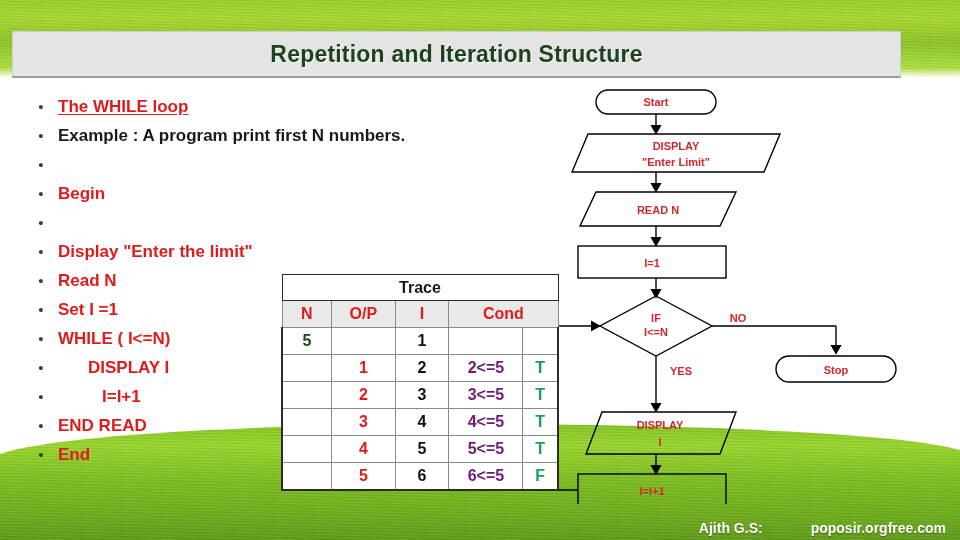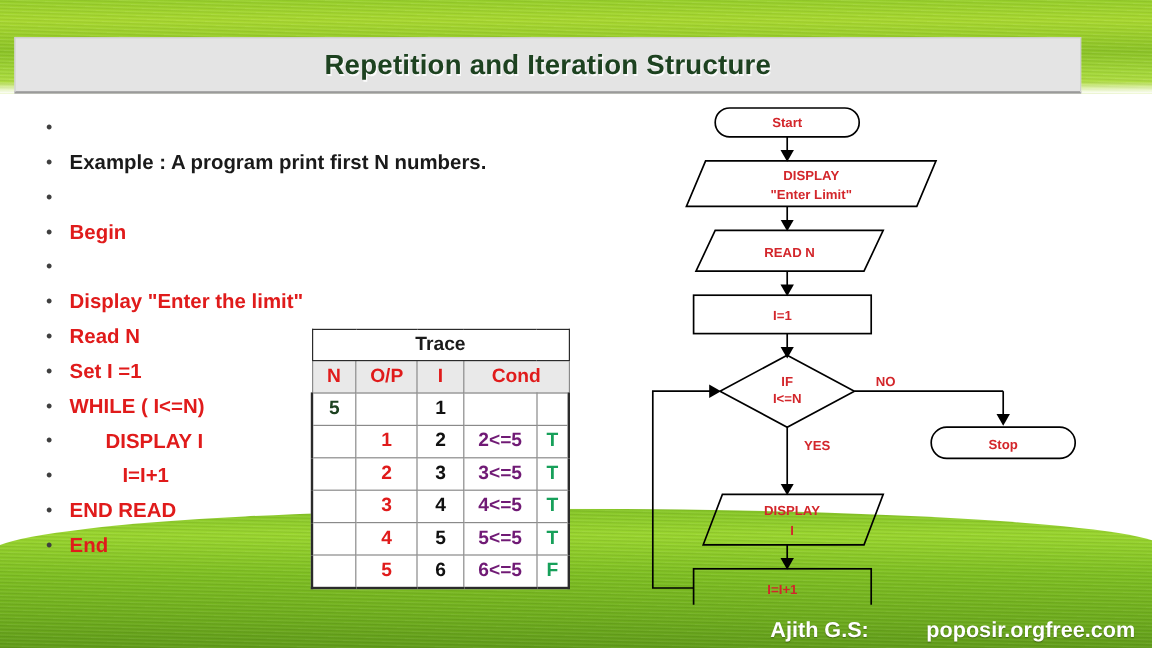--- a/index.html
+++ b/index.html
@@ -75,21 +75,21 @@
     left: 0; bottom: 4px;
     width: 960px;
     display: flex;
     justify-content: flex-end;
     align-items: baseline;
     padding-right: 14px;
     gap: 48px;
   }
   .footer span {
     color: #ffffff;
-    font-size: 18px;
+    font-size: 14px;
     font-weight: bold;
     text-shadow: 0 1px 1px rgba(0,0,0,0.35);
   }
 
   
   .bullets {
     position: absolute;
     left: 24px; top: 92px;
     width: 470px;
     z-index: 5;
@@ -119,22 +119,22 @@
   .bullet-text.underline {
     text-decoration: underline;
     text-underline-offset: 2px;
   }
   .indent-1 { padding-left: 30px; }
   .indent-2 { padding-left: 44px; }
 
   
   .trace-table {
     position: absolute;
-    left: 259px; top: 274px;
-    width: 216px;
+    left: 281px; top: 274px;
+    width: 278px;
     border-collapse: collapse;
     background: #ffffff;
     z-index: 6;
     padding-left: 12px;
   }
   .trace-table td, .trace-table th {
     border: 1px solid #8a8a8a;
     height: 27px;
     text-align: center;
     font-size: 16px;
@@ -184,20 +184,21 @@
 <div id="slide">
 
   <div class="top-grass"></div>
   <div class="title-plate">
     <div class="slide-title">Repetition and Iteration Structure</div>
   </div>
 
   <div class="bullets">
     <div class="bullet-row">
       <span class="bullet-dot">•</span>
+      <span class="bullet-text underline">The WHILE loop</span>
     </div>
     <div class="bullet-row">
       <span class="bullet-dot">•</span>
       <span class="bullet-text black">Example : A program print first N numbers.</span>
     </div>
     <div class="bullet-row">
       <span class="bullet-dot">•</span>
     </div>
     <div class="bullet-row">
       <span class="bullet-dot">•</span>

